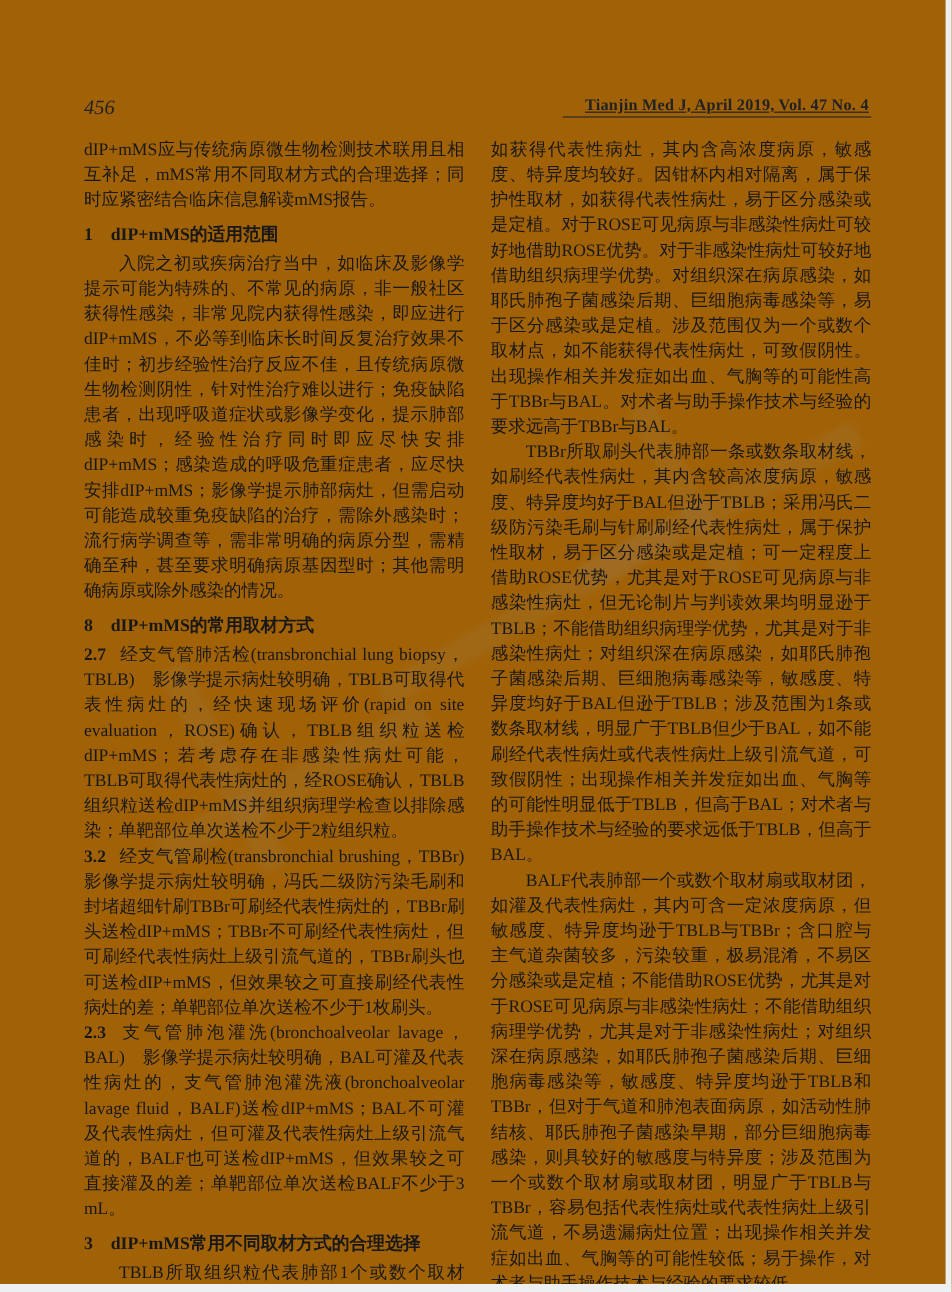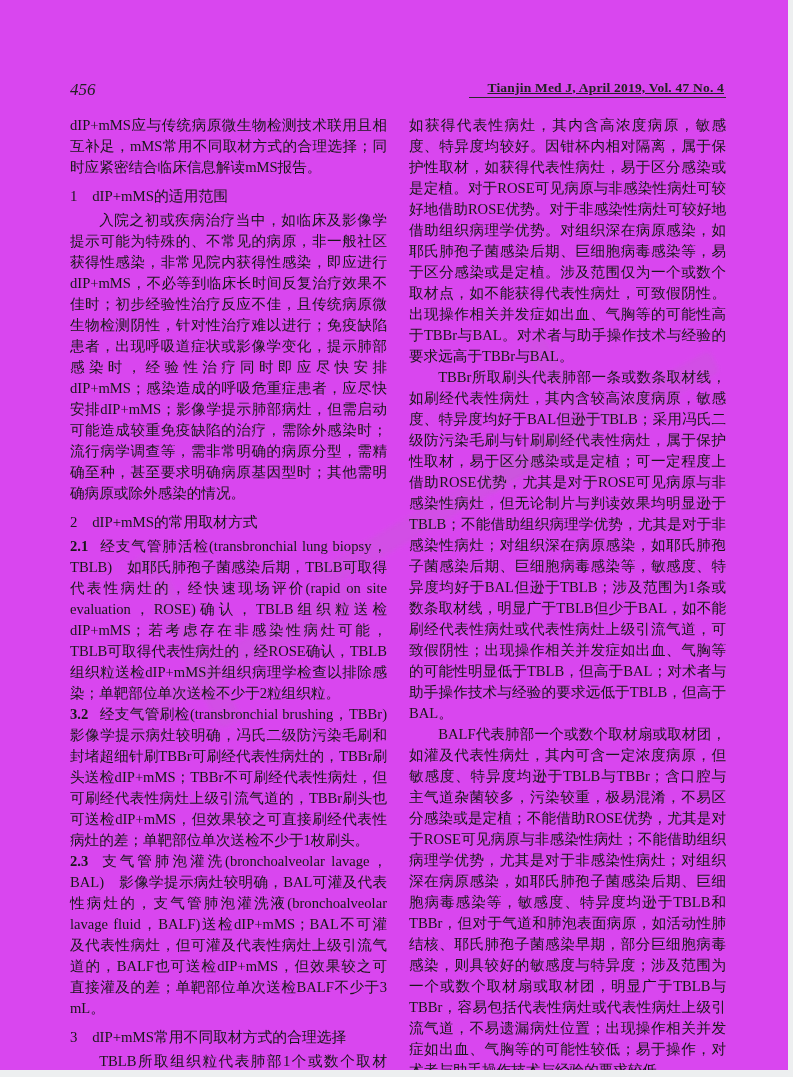--- a/index.html
+++ b/index.html
@@ -1,20 +1,20 @@
 <!DOCTYPE html>
 <html><head>
 <meta charset="utf-8">
 <style>
   html, body { margin: 0; padding: 0; background: #ffffff; }
   .page {
     position: relative;
     width: 793px;
     height: 1077px;
-    background: #d946ef;
+    background: #a16207;
     font-family: "Liberation Serif", "DejaVu Serif", serif;
     color: #181818;
     overflow: hidden;
   }
   .edge-right {
     position: absolute; top: 0; right: 0; width: 5px; height: 100%;
     background: #edeff0;
   }
   .edge-bottom {
     position: absolute; bottom: 0; left: 0; width: 100%; height: 7px;
@@ -43,21 +43,21 @@
   .col {
     width: 317px;
     font-size: 14.6px;
     line-height: 21px;
     text-align: justify;
     text-justify: inter-ideograph;
   }
   .col p { margin: 0; }
   .col p.indent { text-indent: 2em; }
   .sec {
-    font-size: 14.8px; font-weight: normal; margin: 8px 0 3px 0; line-height: 21px;
+    font-size: 14.8px; font-weight: bold; margin: 8px 0 3px 0; line-height: 21px;
   }
   .seclabel { font-weight: bold; margin-right: 0.75em; }
   
   .wm { position: absolute; pointer-events: none; }
   .wm-stroke {
     position: absolute;
     background: rgba(150,150,150,0.10);
     filter: blur(2px);
     border-radius: 6px;
     transform: rotate(-28deg);
@@ -89,22 +89,22 @@
     </div>
 
     <div class="columns">
 
       <div class="col">
         <p>dIP+mMS应与传统病原微生物检测技术联用且相互补足，mMS常用不同取材方式的合理选择；同时应紧密结合临床信息解读mMS报告。</p>
 
         <h3 class="sec">1　dIP+mMS的适用范围</h3>
         <p class="indent">入院之初或疾病治疗当中，如临床及影像学提示可能为特殊的、不常见的病原，非一般社区获得性感染，非常见院内获得性感染，即应进行dIP+mMS，不必等到临床长时间反复治疗效果不佳时；初步经验性治疗反应不佳，且传统病原微生物检测阴性，针对性治疗难以进行；免疫缺陷患者，出现呼吸道症状或影像学变化，提示肺部感染时，经验性治疗同时即应尽快安排dIP+mMS；感染造成的呼吸危重症患者，应尽快安排dIP+mMS；影像学提示肺部病灶，但需启动可能造成较重免疫缺陷的治疗，需除外感染时；流行病学调查等，需非常明确的病原分型，需精确至种，甚至要求明确病原基因型时；其他需明确病原或除外感染的情况。</p>
 
-        <h3 class="sec">2　dIP+mMS的常用取材方式</h3>
-        <p><b class="seclabel">2.1</b><span>经支气管肺活检(transbronchial lung biopsy，TBLB)　如耶氏肺孢子菌感染后期，TBLB可取得代表性病灶的，经快速现场评价(rapid on site evaluation，ROSE)确认，TBLB组织粒送检dIP+mMS；若考虑存在非感染性病灶可能，TBLB可取得代表性病灶的，经ROSE确认，TBLB组织粒送检dIP+mMS并组织病理学检查以排除感染；单靶部位单次送检不少于2粒组织粒。</span></p>
+        <h3 class="sec">8　dIP+mMS的常用取材方式</h3>
+        <p><b class="seclabel">2.7</b><span>经支气管肺活检(transbronchial lung biopsy，TBLB)　影像学提示病灶较明确，TBLB可取得代表性病灶的，经快速现场评价(rapid on site evaluation，ROSE)确认，TBLB组织粒送检dIP+mMS；若考虑存在非感染性病灶可能，TBLB可取得代表性病灶的，经ROSE确认，TBLB组织粒送检dIP+mMS并组织病理学检查以排除感染；单靶部位单次送检不少于2粒组织粒。</span></p>
         <p><b class="seclabel">3.2</b><span>经支气管刷检(transbronchial brushing，TBBr)　影像学提示病灶较明确，冯氏二级防污染毛刷和封堵超细针刷TBBr可刷经代表性病灶的，TBBr刷头送检dIP+mMS；TBBr不可刷经代表性病灶，但可刷经代表性病灶上级引流气道的，TBBr刷头也可送检dIP+mMS，但效果较之可直接刷经代表性病灶的差；单靶部位单次送检不少于1枚刷头。</span></p>
         <p><b class="seclabel">2.3</b><span>支气管肺泡灌洗(bronchoalveolar lavage，BAL)　影像学提示病灶较明确，BAL可灌及代表性病灶的，支气管肺泡灌洗液(bronchoalveolar lavage fluid，BALF)送检dIP+mMS；BAL不可灌及代表性病灶，但可灌及代表性病灶上级引流气道的，BALF也可送检dIP+mMS，但效果较之可直接灌及的差；单靶部位单次送检BALF不少于3 mL。</span></p>
 
         <h3 class="sec">3　dIP+mMS常用不同取材方式的合理选择</h3>
         <p class="indent">TBLB所取组织粒代表肺部1个或数个取材点，</p>
       </div>
 
       <div class="col">
         <p>如获得代表性病灶，其内含高浓度病原，敏感度、特异度均较好。因钳杯内相对隔离，属于保护性取材，如获得代表性病灶，易于区分感染或是定植。对于ROSE可见病原与非感染性病灶可较好地借助ROSE优势。对于非感染性病灶可较好地借助组织病理学优势。对组织深在病原感染，如耶氏肺孢子菌感染后期、巨细胞病毒感染等，易于区分感染或是定植。涉及范围仅为一个或数个取材点，如不能获得代表性病灶，可致假阴性。出现操作相关并发症如出血、气胸等的可能性高于TBBr与BAL。对术者与助手操作技术与经验的要求远高于TBBr与BAL。</p>
         <p class="indent">TBBr所取刷头代表肺部一条或数条取材线，如刷经代表性病灶，其内含较高浓度病原，敏感度、特异度均好于BAL但逊于TBLB；采用冯氏二级防污染毛刷与针刷刷经代表性病灶，属于保护性取材，易于区分感染或是定植；可一定程度上借助ROSE优势，尤其是对于ROSE可见病原与非感染性病灶，但无论制片与判读效果均明显逊于TBLB；不能借助组织病理学优势，尤其是对于非感染性病灶；对组织深在病原感染，如耶氏肺孢子菌感染后期、巨细胞病毒感染等，敏感度、特异度均好于BAL但逊于TBLB；涉及范围为1条或数条取材线，明显广于TBLB但少于BAL，如不能刷经代表性病灶或代表性病灶上级引流气道，可致假阴性；出现操作相关并发症如出血、气胸等的可能性明显低于TBLB，但高于BAL；对术者与助手操作技术与经验的要求远低于TBLB，但高于BAL。</p>

